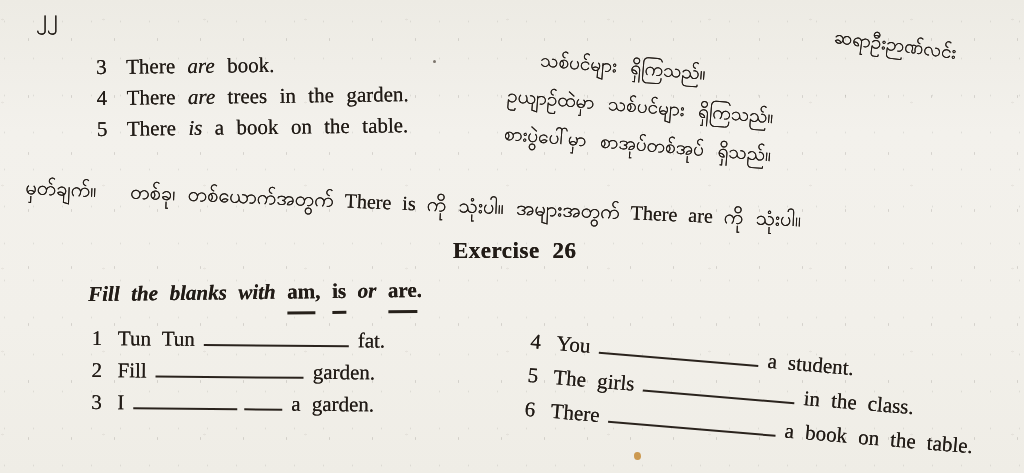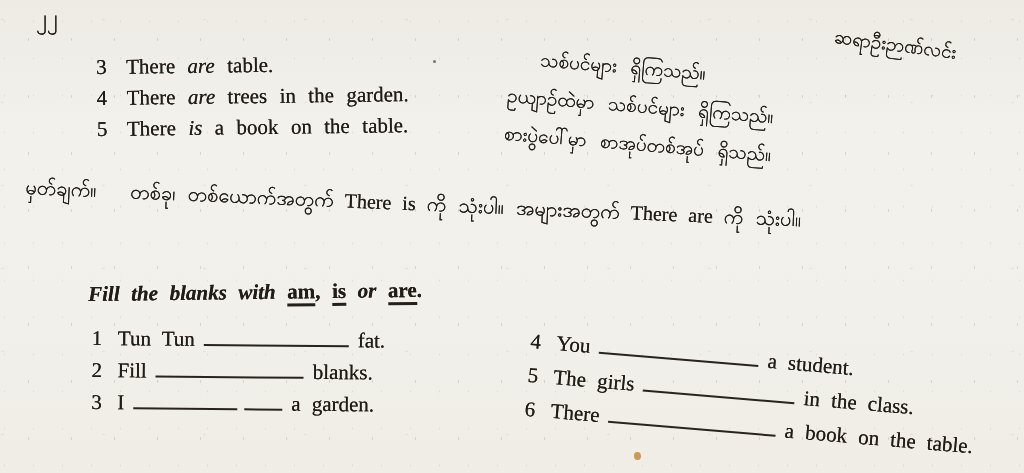--- a/index.html
+++ b/index.html
@@ -33,21 +33,21 @@
   .translations .indent{margin-left:30px;}
 
   .note{left:26px;top:174px;width:1010px;font-size:20px;transform:rotate(2.4deg);transform-origin:0 0;white-space:nowrap;word-spacing:.3em;}
   .note-label{margin-right:34px;}
 
   .heading{left:453px;top:238px;font-size:23px;font-weight:bold;letter-spacing:.5px;white-space:nowrap;}
   .heading .hnum{margin-left:13px;}
 
   .instruction{left:88px;top:282px;font-size:21px;font-weight:bold;word-spacing:.30em;transform:rotate(-.7deg);transform-origin:0 0;white-space:nowrap;}
   .instruction .lead,.instruction .orw{font-style:italic;}
-  .u{border-bottom:3px solid #26201a;padding-bottom:0px;}
+  .u{border-bottom:3px solid #26201a;padding-bottom:8px;}
 
   .items{font-size:21px;word-spacing:.28em;white-space:nowrap;}
   .items .row{height:32px;line-height:32px;}
   .col-left{left:92px;top:322px;transform:rotate(.5deg);transform-origin:0 0;}
   .col-right{left:532px;top:324px;transform:rotate(4.8deg);transform-origin:0 0;}
   .col-right .row{height:34px;line-height:34px;}
   .items .num{display:inline-block;width:26px;}
   .blank{display:inline-block;height:5px;border-bottom:2px solid #2a231d;margin:0 9px;}
   .b145{width:145px;} .b150{width:148px;} .b104{width:104px;} .b38{width:38px;margin-left:-2px;}
   .b160{width:160px;} .b152{width:152px;} .b168{width:168px;}
@@ -64,21 +64,21 @@
   <div class="abs speck-dark"></div>
 
   <div class="abs pagenum my ink">၂၂</div>
 
   <div class="abs teacher my ink">ဆရာဦးဉာဏ်လင်း</div>
 
   <section class="abs examples ink">
     <div class="row">
       <span class="num">3</span><span>There</span>
       <span class="verb">are</span>
-      <span>table.</span>
+      <span>book.</span>
     </div>
     <div class="row">
       <span class="num">4</span><span>There</span>
       <span class="verb">are</span>
       <span>trees in the garden.</span>
     </div>
     <div class="row">
       <span class="num">5</span><span>There</span>
       <span class="verb">is</span>
       <span>a book on the table.</span>
@@ -92,35 +92,38 @@
   </section>
 
   <div class="abs note ink">
     <span class="note-label my">မှတ်ချက်။</span><span class="my">တစ်ခု၊ တစ်ယောက်အတွက်</span>
     <span>There is</span>
     <span class="my">ကို သုံးပါ။ အများအတွက်</span>
     <span>There are</span>
     <span class="my">ကို သုံးပါ။</span>
   </div>
 
+  <h2 class="abs heading ink" style="margin:0;">
+    <span>Exercise</span><span class="hnum">26</span>
+  </h2>
 
   <div class="abs instruction ink">
     <span class="lead">Fill the blanks with</span>
     <span class="u">am</span><span>,</span>
     <span class="u">is</span>
     <span class="orw">or</span>
     <span class="u">are</span><span>.</span>
   </div>
 
   <section class="abs items col-left ink">
     <div class="row">
       <span class="num">1</span><span>Tun Tun</span><span class="blank b145"></span><span>fat.</span>
     </div>
     <div class="row">
-      <span class="num">2</span><span>Fill</span><span class="blank b150"></span><span>blanks.</span>
+      <span class="num">2</span><span>Fill</span><span class="blank b150"></span><span>garden.</span>
     </div>
     <div class="row">
       <span class="num">3</span><span>I</span><span class="blank b104"></span><span class="blank b38"></span><span>a garden.</span>
     </div>
   </section>
 
   <section class="abs items col-right ink">
     <div class="row">
       <span class="num">4</span><span>You</span><span class="blank b160"></span><span>a student.</span>
     </div>

